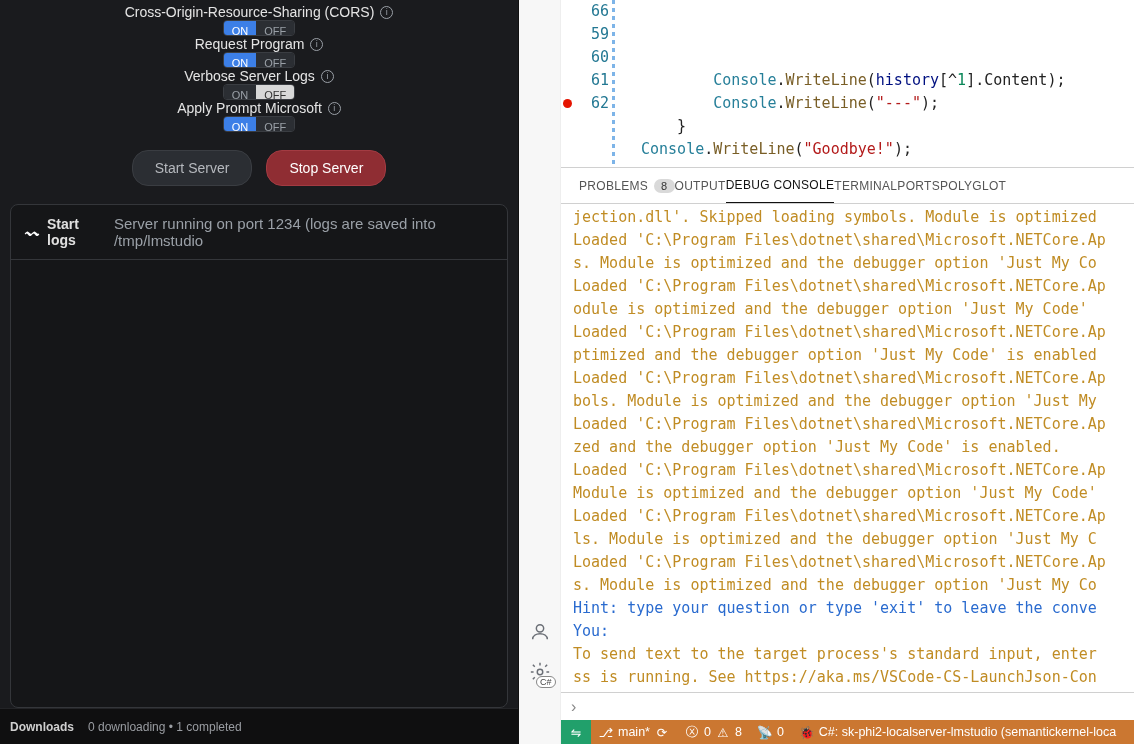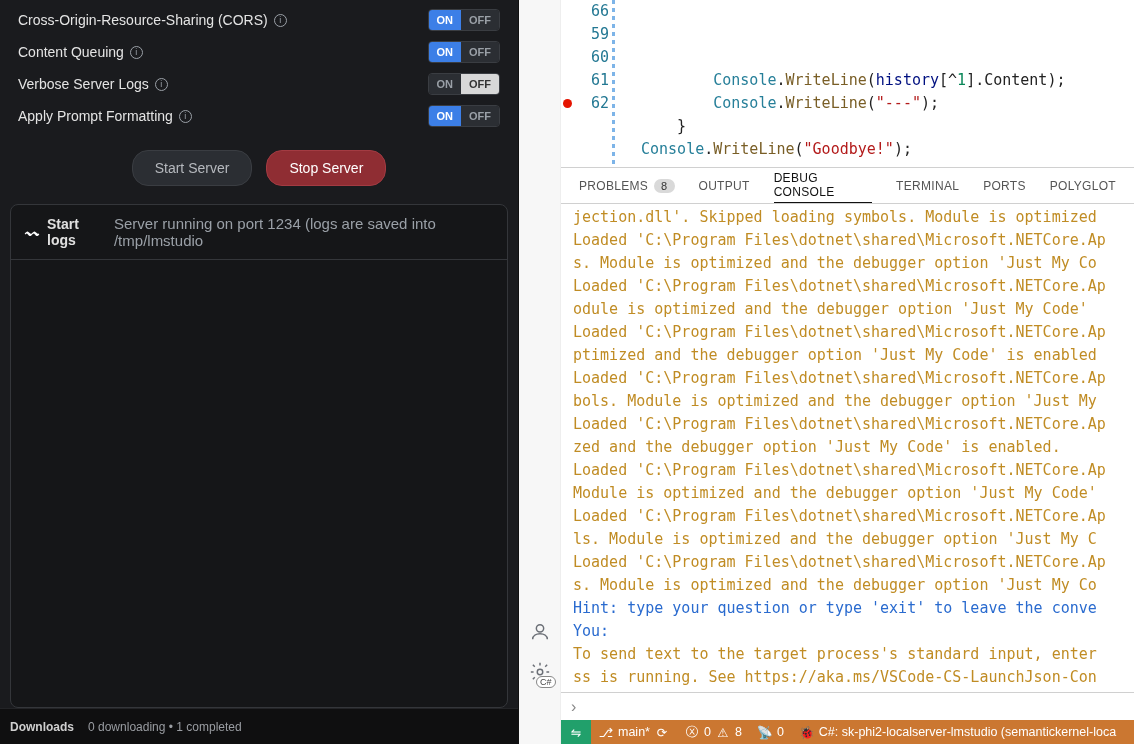--- a/index.html
+++ b/index.html
@@ -48,31 +48,31 @@
   }
   .lm-settings {
     padding: 4px 18px 0 18px;
   }
   .setting-row {
     display: flex;
     align-items: center;
     justify-content: space-between;
     height: 32px;
     font-size: 14px;
+    flex-direction: column;
   }
   .setting-label { display:flex; align-items:center; gap:6px; color:#e4e4e4;}
   .info-icon {
     width:13px; height:13px; border:1px solid var(--lm-text-dim);
     border-radius:50%; display:inline-flex; align-items:center; justify-content:center;
     font-size:9px; color:var(--lm-text-dim);
   }
   .toggle {
-    display:flex; border-radius:4px; overflow:hidden; font-size:11px; font-weight:700;
+    display:flex; border-radius:4px; overflow:hidden; font-size:11px; font-weight:400;
     border:1px solid #3a3d42;
-    align-items:flex-end;
   }
   .toggle span {
     padding:4px 8px; background:#2b2e33; color:var(--lm-text-dim); min-width:30px; text-align:center;
   }
   .toggle .on-active { background:var(--lm-blue); color:#fff; }
   .toggle .off-active { background:#d8d8d8; color:#333; }
   .btn-row { display:flex; gap:14px; justify-content:center; padding:18px 0 10px; }
   .btn {
     padding:9px 22px; border-radius:16px; font-size:14px; cursor:pointer; border:1px solid #3a3d42;
   }
@@ -120,21 +120,21 @@
   .gutter .bp::before {
     content:""; position:absolute; left:2px; top:7px; width:9px; height:9px; border-radius:50%;
     background:#e51400;
   }
   .code { flex:1; white-space:pre; line-height:23px; padding-left:18px; position:relative; color:#222;}
   .code .caret-line { position:absolute; left:-11px; top:0; bottom:0; width:3px;
      background:repeating-linear-gradient(180deg,#7db4e8 0 4px,transparent 4px 8px);} .str{color:var(--code-str);} .cls{color:var(--code-class);}
   .mth{color:var(--code-method);} .var{color:var(--code-var);} .num{color:#098658;}
 
   .panel-tabs {
-    display:flex; align-items:center; gap:24px; height:36px; padding:0 18px;
+    display:flex; align-items:center; height:36px; padding:0 18px;
     font-size:12px; color:var(--vs-tab-text); border-bottom:1px solid var(--vs-border);
     letter-spacing:0.3px;
   }
   .panel-tabs .tab { cursor:pointer; display:flex; align-items:center; gap:6px; height:100%; }
   .panel-tabs .tab.active { color:#111; border-bottom:1px solid #111; }
   .badge { background:#d9d9d9; color:#333; border-radius:10px; padding:1px 7px; font-size:11px;}
   .debug-out {
     flex:1; overflow:hidden; font-family:"Consolas","Menlo",monospace; font-size:15px;
     line-height:23px; padding:2px 8px 0 12px; color:var(--debug-text); white-space:pre-wrap;
   }
@@ -159,41 +159,41 @@
         <span>Cross-Origin-Resource-Sharing (CORS)</span>
         <span class="info-icon">i</span>
       </span>
       <span class="toggle">
         <span class="on-active">ON</span>
         <span>OFF</span>
       </span>
     </div>
     <div class="setting-row">
       <span class="setting-label">
-        <span>Content Queuing</span>
+        <span>Request Program</span>
         <span class="info-icon">i</span>
       </span>
       <span class="toggle">
         <span class="on-active">ON</span>
         <span>OFF</span>
       </span>
     </div>
     <div class="setting-row">
       <span class="setting-label">
         <span>Verbose Server Logs</span>
         <span class="info-icon">i</span>
       </span>
       <span class="toggle">
         <span>ON</span>
         <span class="off-active">OFF</span>
       </span>
     </div>
     <div class="setting-row">
       <span class="setting-label">
-        <span>Apply Prompt Formatting</span>
+        <span>Apply Prompt Microsoft</span>
         <span class="info-icon">i</span>
       </span>
       <span class="toggle">
         <span class="on-active">ON</span>
         <span>OFF</span>
       </span>
     </div>
     <div class="btn-row">
       <div class="btn btn-start">Start Server</div>
       <div class="btn btn-stop">Stop Server</div>

